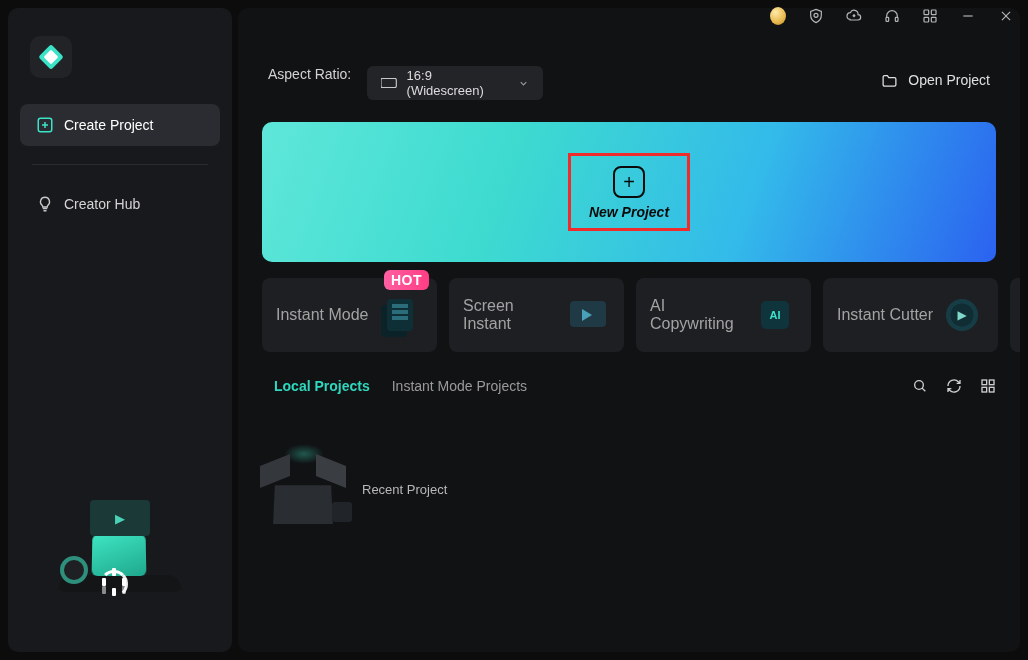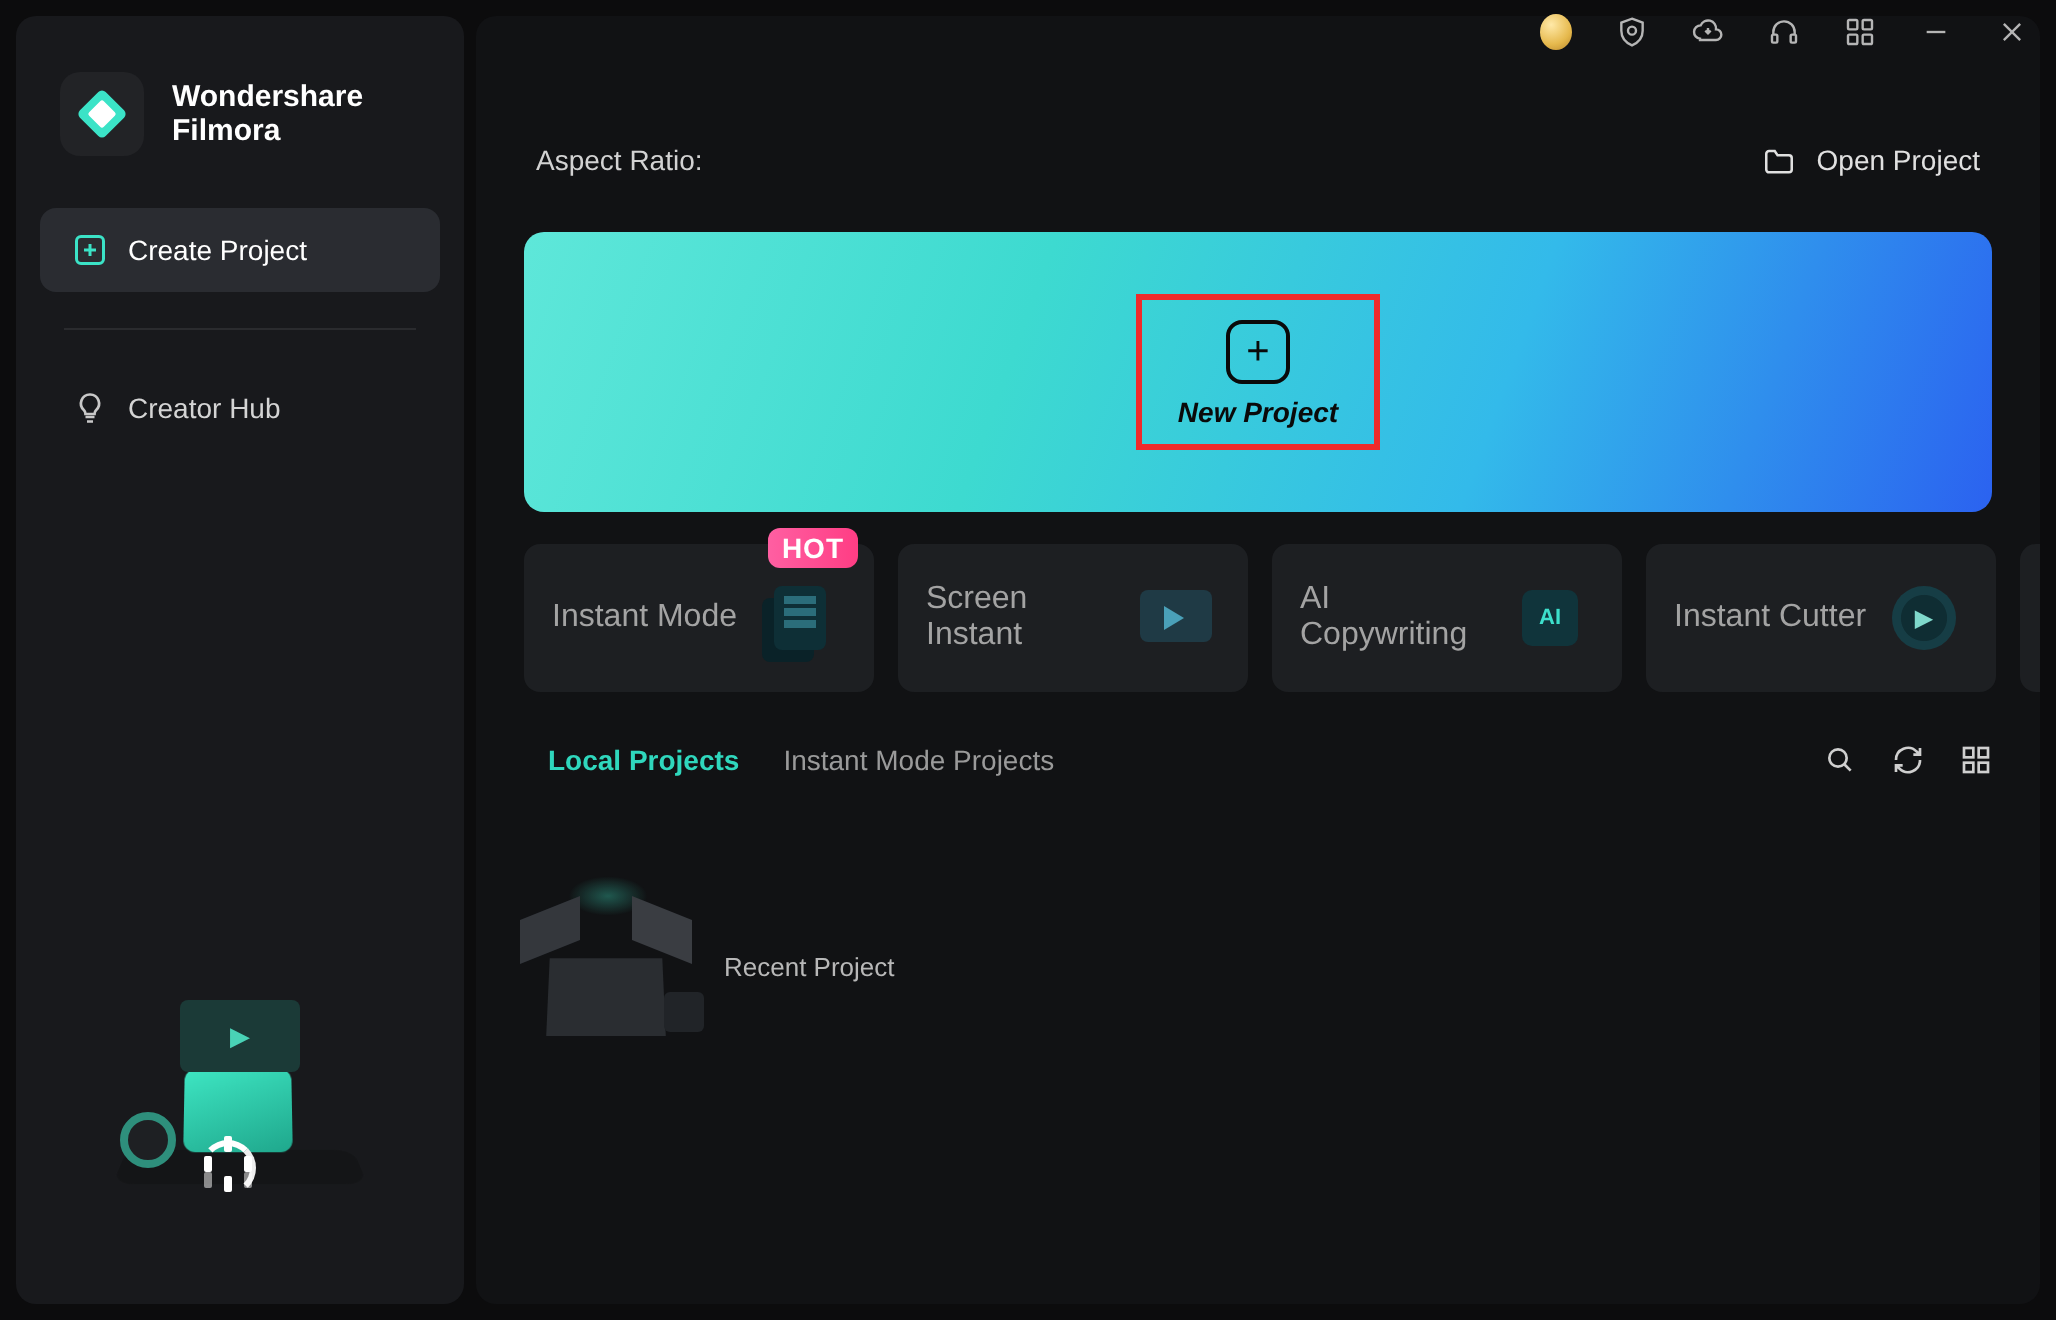--- a/index.html
+++ b/index.html
@@ -31,21 +31,21 @@
     .art-mon { position: absolute; bottom: 66px; left: 40px; width: 60px; height: 36px; background: #1b3a37; border-radius: 4px; }
     .art-mon::after { content: '▶'; position: absolute; top: 50%; left: 50%; transform: translate(-50%,-50%); color: #49d2b6; font-size: 13px; }
     .art-drum { position: absolute; bottom: 18px; left: 10px; width: 28px; height: 28px; border-radius: 50%; background: #1e2023; border: 4px solid #2e8f7c; }
     .spinner { position: absolute; bottom: 4px; left: 50px; width: 28px; height: 28px; }
     .spinner::before { content: ''; position: absolute; inset: 0; border-radius: 50%; border: 3px solid transparent; border-top-color: #fff; border-right-color: #eee; animation: none; }
     .spinner span { position:absolute; width:4px; height:8px; background:#fff; left:12px; top:-2px; border-radius:1px; box-shadow: 10px 10px 0 #fff, -10px 10px 0 #fff, 0 20px 0 #fff, 10px 18px 0 rgba(255,255,255,.5), -10px 18px 0 rgba(255,255,255,.5); }
 
     
     .main { flex: 1; background: #111214; border-radius: 10px; padding: 58px 24px 18px 24px; position: relative; overflow: hidden; }
 
-    .aspectrow { display: flex; align-items: center; gap: 16px; margin-bottom: 22px; position: relative; }
+    .aspectrow { display: flex; align-items: flex-start; gap: 16px; margin-bottom: 22px; position: relative; }
     .aspectlabel { font-size: 14px; color: #d2d2d2; margin-left: 6px; }
     .aspectselect { background: #232428; border-radius: 6px; height: 34px; padding: 0 14px; display: flex; align-items: center; gap: 10px; font-size: 13px; color: #ddd; width: 176px; position: relative; cursor: pointer; }
     .aspectselect .chev { margin-left: auto; color: #9a9a9a; }
     .openproj { margin-left: auto; display: flex; align-items: center; gap: 10px; color: #e0e0e0; font-size: 14px; cursor: pointer; padding: 6px; }
 
     .hero { height: 140px; border-radius: 10px; background: linear-gradient(110deg, #5ee7d9 0%, #3ddad0 34%, #33baea 66%, #2b62f0 100%); display: flex; align-items: center; justify-content: center; margin-bottom: 16px; }
     .hero-inner { border: 3px solid #ef2b2b; padding: 10px 18px 8px; display: flex; flex-direction: column; align-items: center; gap: 6px; }
     .hero-plus { width: 32px; height: 32px; border: 2.5px solid #0a0a0a; border-radius: 8px; display: flex; align-items: center; justify-content: center; color:#0a0a0a; font-size: 20px; font-weight: 500; }
     .hero-text { color: #0a0a0a; font-weight: 700; font-size: 14px; font-style: italic; }
 
@@ -133,24 +133,20 @@
 <div class="app">
 
   <div class="sidebar">
     <div class="brand">
       <div class="brand-logo">
         <svg width="26" height="26" viewBox="0 0 40 40">
             <rect x="6" y="6" width="28" height="28" rx="4" transform="rotate(45 20 20)" fill="#3be3c7"></rect>
             <rect x="12" y="12" width="16" height="16" rx="2" transform="rotate(45 20 20)" fill="#fff"></rect>
           </svg>
       </div>
-      <div class="brand-text">
-        <div class="brand-top">Wondershare</div>
-        <div class="brand-bot">Filmora</div>
-      </div>
     </div>
 
     <div class="navlist">
       <div class="navitem active">
         <span class="nicon">
           <svg width="18" height="18" viewBox="0 0 24 24" fill="none" stroke="#3be3c7" stroke-width="2">
               <rect x="3" y="3" width="18" height="18" rx="3"></rect>
               <line x1="12" y1="8" x2="12" y2="16"></line>
               <line x1="8" y1="12" x2="16" y2="12"></line>
             </svg>
@@ -179,20 +175,31 @@
       <div class="spinner">
           <span></span>
         </div>
     </div>
   </div>
 
   <div class="main">
 
     <div class="aspectrow">
       <span class="aspectlabel">Aspect Ratio:</span>
+      <div class="aspectselect">
+        <svg width="16" height="10" viewBox="0 0 20 12">
+            <rect x="0" y="0" width="20" height="12" rx="2" fill="none" stroke="#c8c8c8" stroke-width="1.5"></rect>
+          </svg>
+        <span>16:9 (Widescreen)</span>
+        <span class="chev">
+          <svg width="11" height="11" viewBox="0 0 24 24" fill="none" stroke="currentColor" stroke-width="2.5">
+              <polyline points="6 9 12 15 18 9"></polyline>
+            </svg>
+        </span>
+      </div>
       <div class="openproj">
         <svg width="17" height="15" viewBox="0 0 24 20" fill="none" stroke="#e0e0e0" stroke-width="1.8">
             <path d="M3 5a2 2 0 0 1 2-2h4l2 3h8a2 2 0 0 1 2 2v8a2 2 0 0 1-2 2H5a2 2 0 0 1-2-2V5z"></path>
           </svg>
         <span>Open Project</span>
       </div>
     </div>
 
     <div class="hero">
       <div class="hero-inner">

